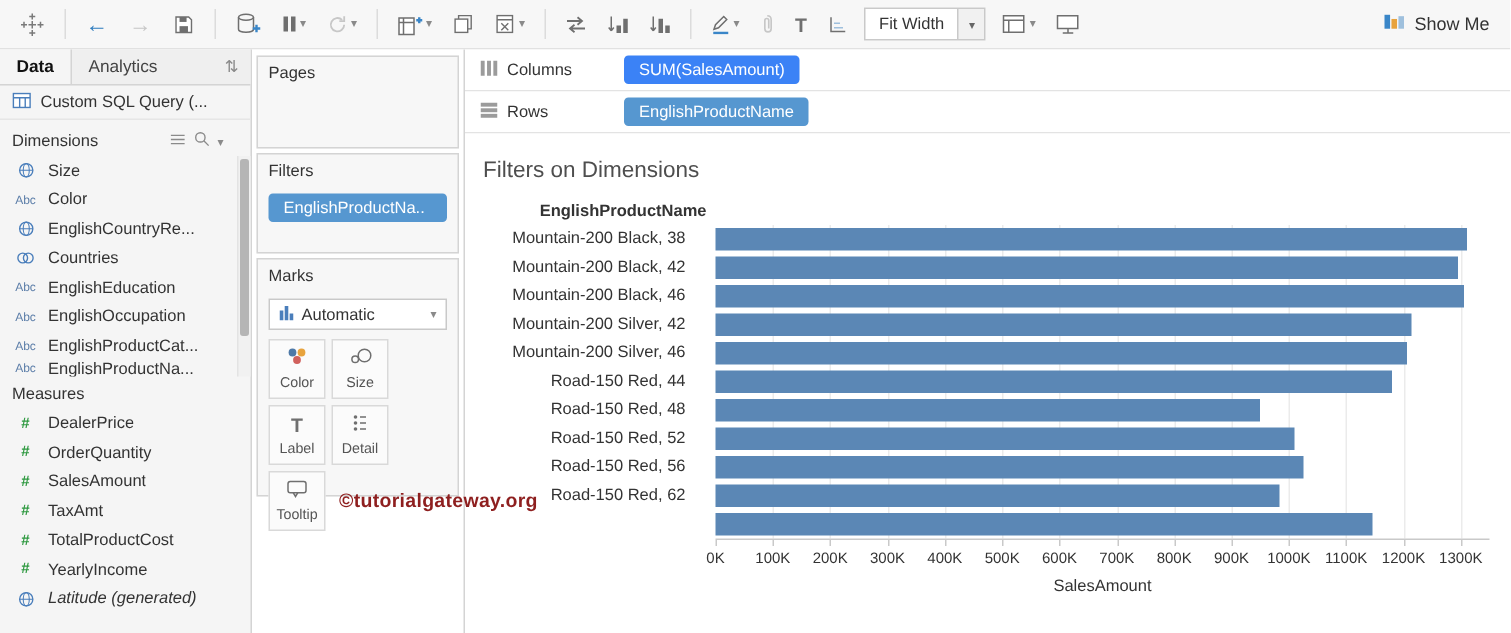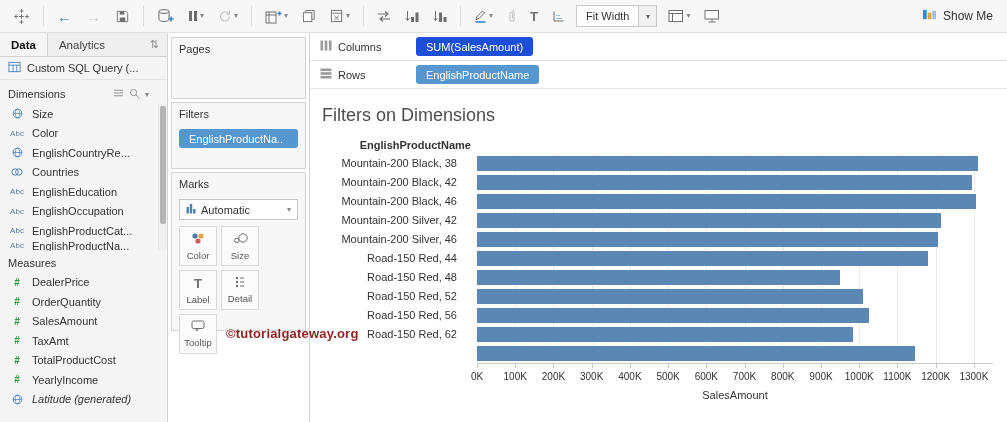--- a/index.html
+++ b/index.html
@@ -72,21 +72,21 @@
               display:flex; flex-direction:column; align-items:center; justify-content:center; gap:3px; }
   .mb-label { font-size:9.5px; color:#555; }
 
   
   .view { flex:1; display:flex; flex-direction:column; min-width:0; }
   .shelf { height:28px; display:flex; align-items:center; border-bottom:1px solid #e3e3e3;
            background:#fff; padding-left:10px; gap:8px; }
   .shelf:last-of-type { border-bottom:1px solid #d9d9d9; }
   .shelf-label { display:flex; align-items:center; gap:6px; width:88px; color:#333; flex-shrink:0; }
   .canvas { flex:1; background:#fff; position:relative; padding:16px 6px 0 12px; }
-  .chart-title { font-size:18px; color:#4e4e4e; margin-bottom:13px; }
+  .chart-title { font-size:15px; color:#4e4e4e; margin-bottom:13px; }
   .chart-header { margin-bottom:3px; }
   .hdr-label { display:inline-block; width:155px; text-align:right; padding-right:6px;
                font-weight:bold; color:#333; }
   .chart-main { display:flex; }
   .labels-col { width:155px; flex-shrink:0; }
   .bar-label { height:19px; line-height:19px; text-align:right; padding-right:20px;
                color:#333; white-space:nowrap; }
   .plot-col { flex:1; position:relative; margin-right:8px; }
   .grid-layer { position:absolute; top:0; left:0; right:0; bottom:0; }
   .gridline { position:absolute; top:0; bottom:0; width:1px; background:#ebebeb; }
@@ -458,21 +458,21 @@
     <div class="view">
       <div class="shelf">
         <span class="shelf-label">
           <span><svg width="12" height="11" viewBox="0 0 12 11">
                 <rect x="0.5" y="0.5" width="2.6" height="10" fill="#9b9b9b"></rect>
                 <rect x="4.7" y="0.5" width="2.6" height="10" fill="#9b9b9b"></rect>
                 <rect x="8.9" y="0.5" width="2.6" height="10" fill="#9b9b9b"></rect>
               </svg></span>
           <span>Columns</span>
         </span>
-        <span class="pill" id="columns-pill" style="background: #1d4ed8;">SUM(SalesAmount)</span>
+        <span class="pill" id="columns-pill" style="background: #3b82f6;">SUM(SalesAmount)</span>
       </div>
       <div class="shelf">
         <span class="shelf-label">
           <span><svg width="12" height="11" viewBox="0 0 12 11">
                 <rect x="0.5" y="0.5" width="11" height="2.6" fill="#9b9b9b"></rect>
                 <rect x="0.5" y="4.2" width="11" height="2.6" fill="#9b9b9b"></rect>
                 <rect x="0.5" y="7.9" width="11" height="2.6" fill="#9b9b9b"></rect>
               </svg></span>
           <span>Rows</span>
         </span>

